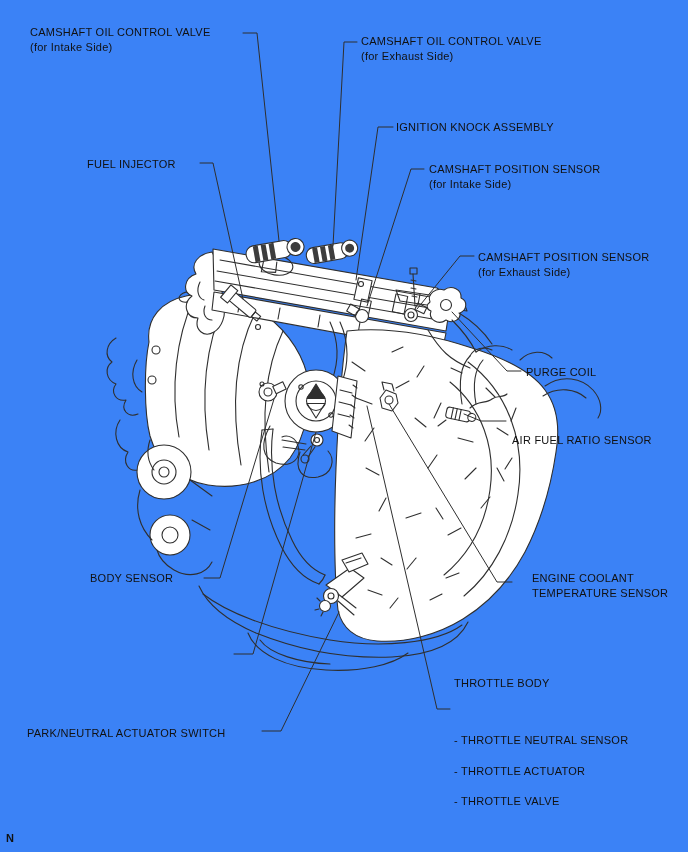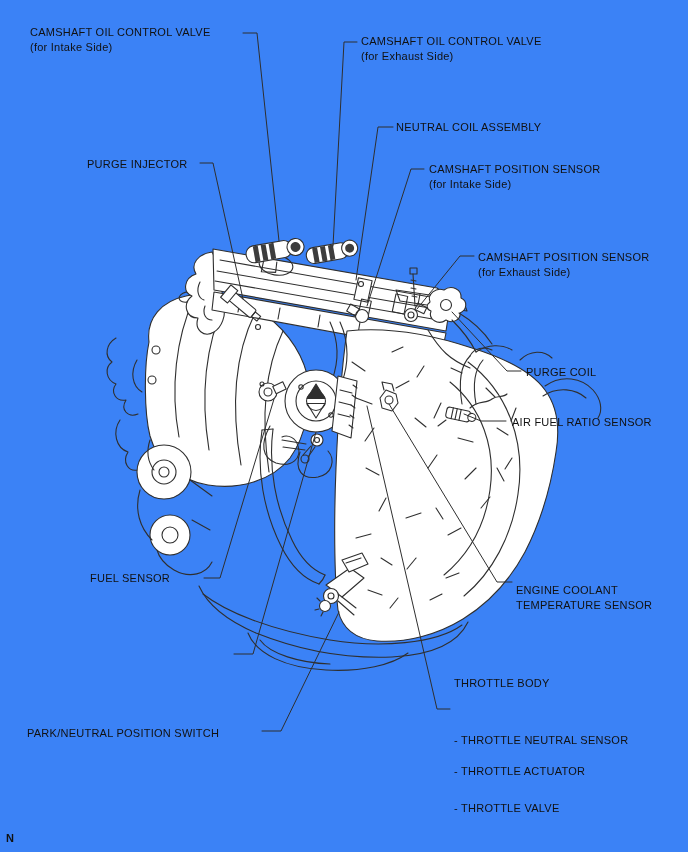--- a/index.html
+++ b/index.html
@@ -19,29 +19,29 @@
     color:#111111;
     white-space:nowrap;
   }
   .lbl-ocv-intake   {left:30px;  top:25px;}
   .lbl-ocv-exhaust  {left:361px; top:34px;}
   .lbl-ignition     {left:396px; top:120px;}
   .lbl-fuel-injector{left:87px;  top:157px;}
   .lbl-cam-intake   {left:429px; top:162px;}
   .lbl-cam-exhaust  {left:478px; top:250px;}
   .lbl-purge        {left:526px; top:365px;}
-  .lbl-af           {left:512px; top:415px;}
+  .lbl-af           {left:512px; top:433px;}
   .lbl-knock        {left:90px;  top:571px;}
-  .lbl-ect          {left:516px; top:571px;margin-top:12px;}
+  .lbl-ect          {left:532px; top:571px;}
   .lbl-crank        {left:13px;  top:648px;}
   .lbl-pn           {left:27px;  top:726px;}
   .lbl-tb           {left:454px; top:676px;}
   .lbl-tb-sub1      {left:454px; top:733px;}
   .lbl-tb-sub2      {left:454px; top:764px;}
-  .lbl-tb-sub3      {left:454px; top:794px;margin-top:7px;}
+  .lbl-tb-sub3      {left:454px; top:794px;}
   .corner-mark{
     position:absolute;left:6px;top:832px;
     font-size:11px;font-weight:bold;color:#111;
   }
 </style>
 </head>
 <body>
 
 <div class="page">
 
@@ -323,25 +323,25 @@
     <div>CAMSHAFT OIL CONTROL VALVE</div>
     <div>(for Intake Side)</div>
   </div>
 
   <div class="lbl lbl-ocv-exhaust">
     <div>CAMSHAFT OIL CONTROL VALVE</div>
     <div>(for Exhaust Side)</div>
   </div>
 
   <div class="lbl lbl-ignition">
-    <div>NEUTRAL COIL ASSEMBLY</div>
+    <div>IGNITION KNOCK ASSEMBLY</div>
   </div>
 
   <div class="lbl lbl-fuel-injector">
-    <div>PURGE INJECTOR</div>
+    <div>FUEL INJECTOR</div>
   </div>
 
   <div class="lbl lbl-cam-intake">
     <div>CAMSHAFT POSITION SENSOR</div>
     <div>(for Intake Side)</div>
   </div>
 
   <div class="lbl lbl-cam-exhaust">
     <div>CAMSHAFT POSITION SENSOR</div>
     <div>(for Exhaust Side)</div>
@@ -349,31 +349,31 @@
 
   <div class="lbl lbl-purge">
     <div>PURGE COIL</div>
   </div>
 
   <div class="lbl lbl-af">
     <div>AIR FUEL RATIO SENSOR</div>
   </div>
 
   <div class="lbl lbl-knock">
-    <div>FUEL SENSOR</div>
+    <div>BODY SENSOR</div>
   </div>
 
   <div class="lbl lbl-ect">
     <div>ENGINE COOLANT</div>
     <div>TEMPERATURE SENSOR</div>
   </div>
 
 
   <div class="lbl lbl-pn">
-    <div>PARK/NEUTRAL POSITION SWITCH</div>
+    <div>PARK/NEUTRAL ACTUATOR SWITCH</div>
   </div>
 
   <div class="lbl lbl-tb">
     <div>THROTTLE BODY</div>
   </div>
 
   <div class="lbl lbl-tb-sub1">
     <div>- THROTTLE NEUTRAL SENSOR</div>
   </div>
 

